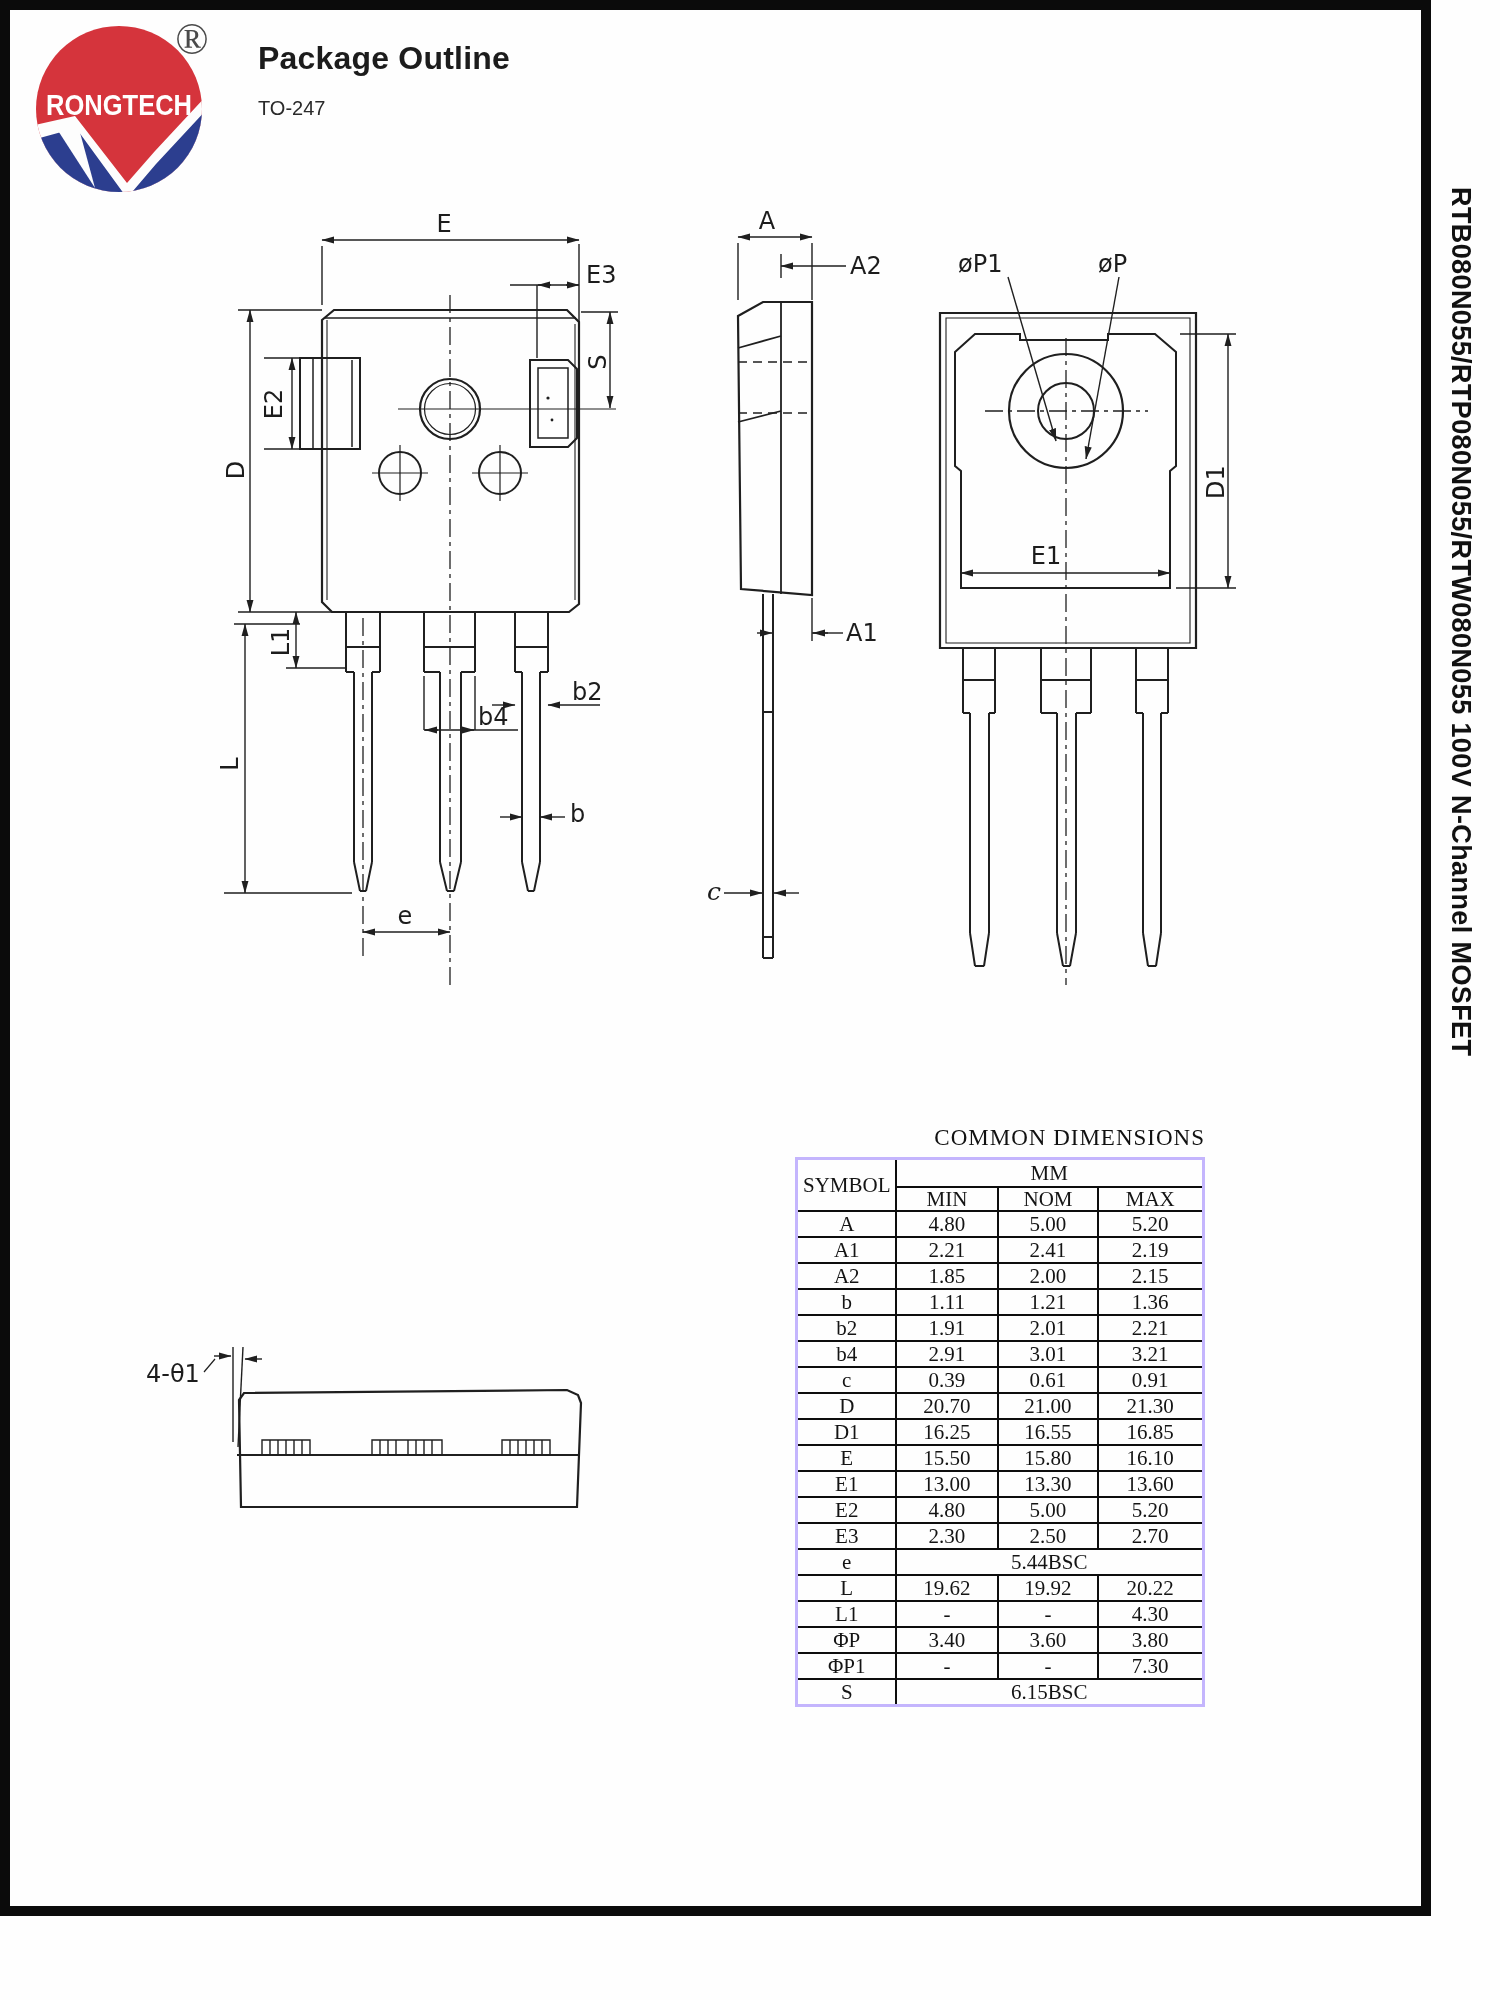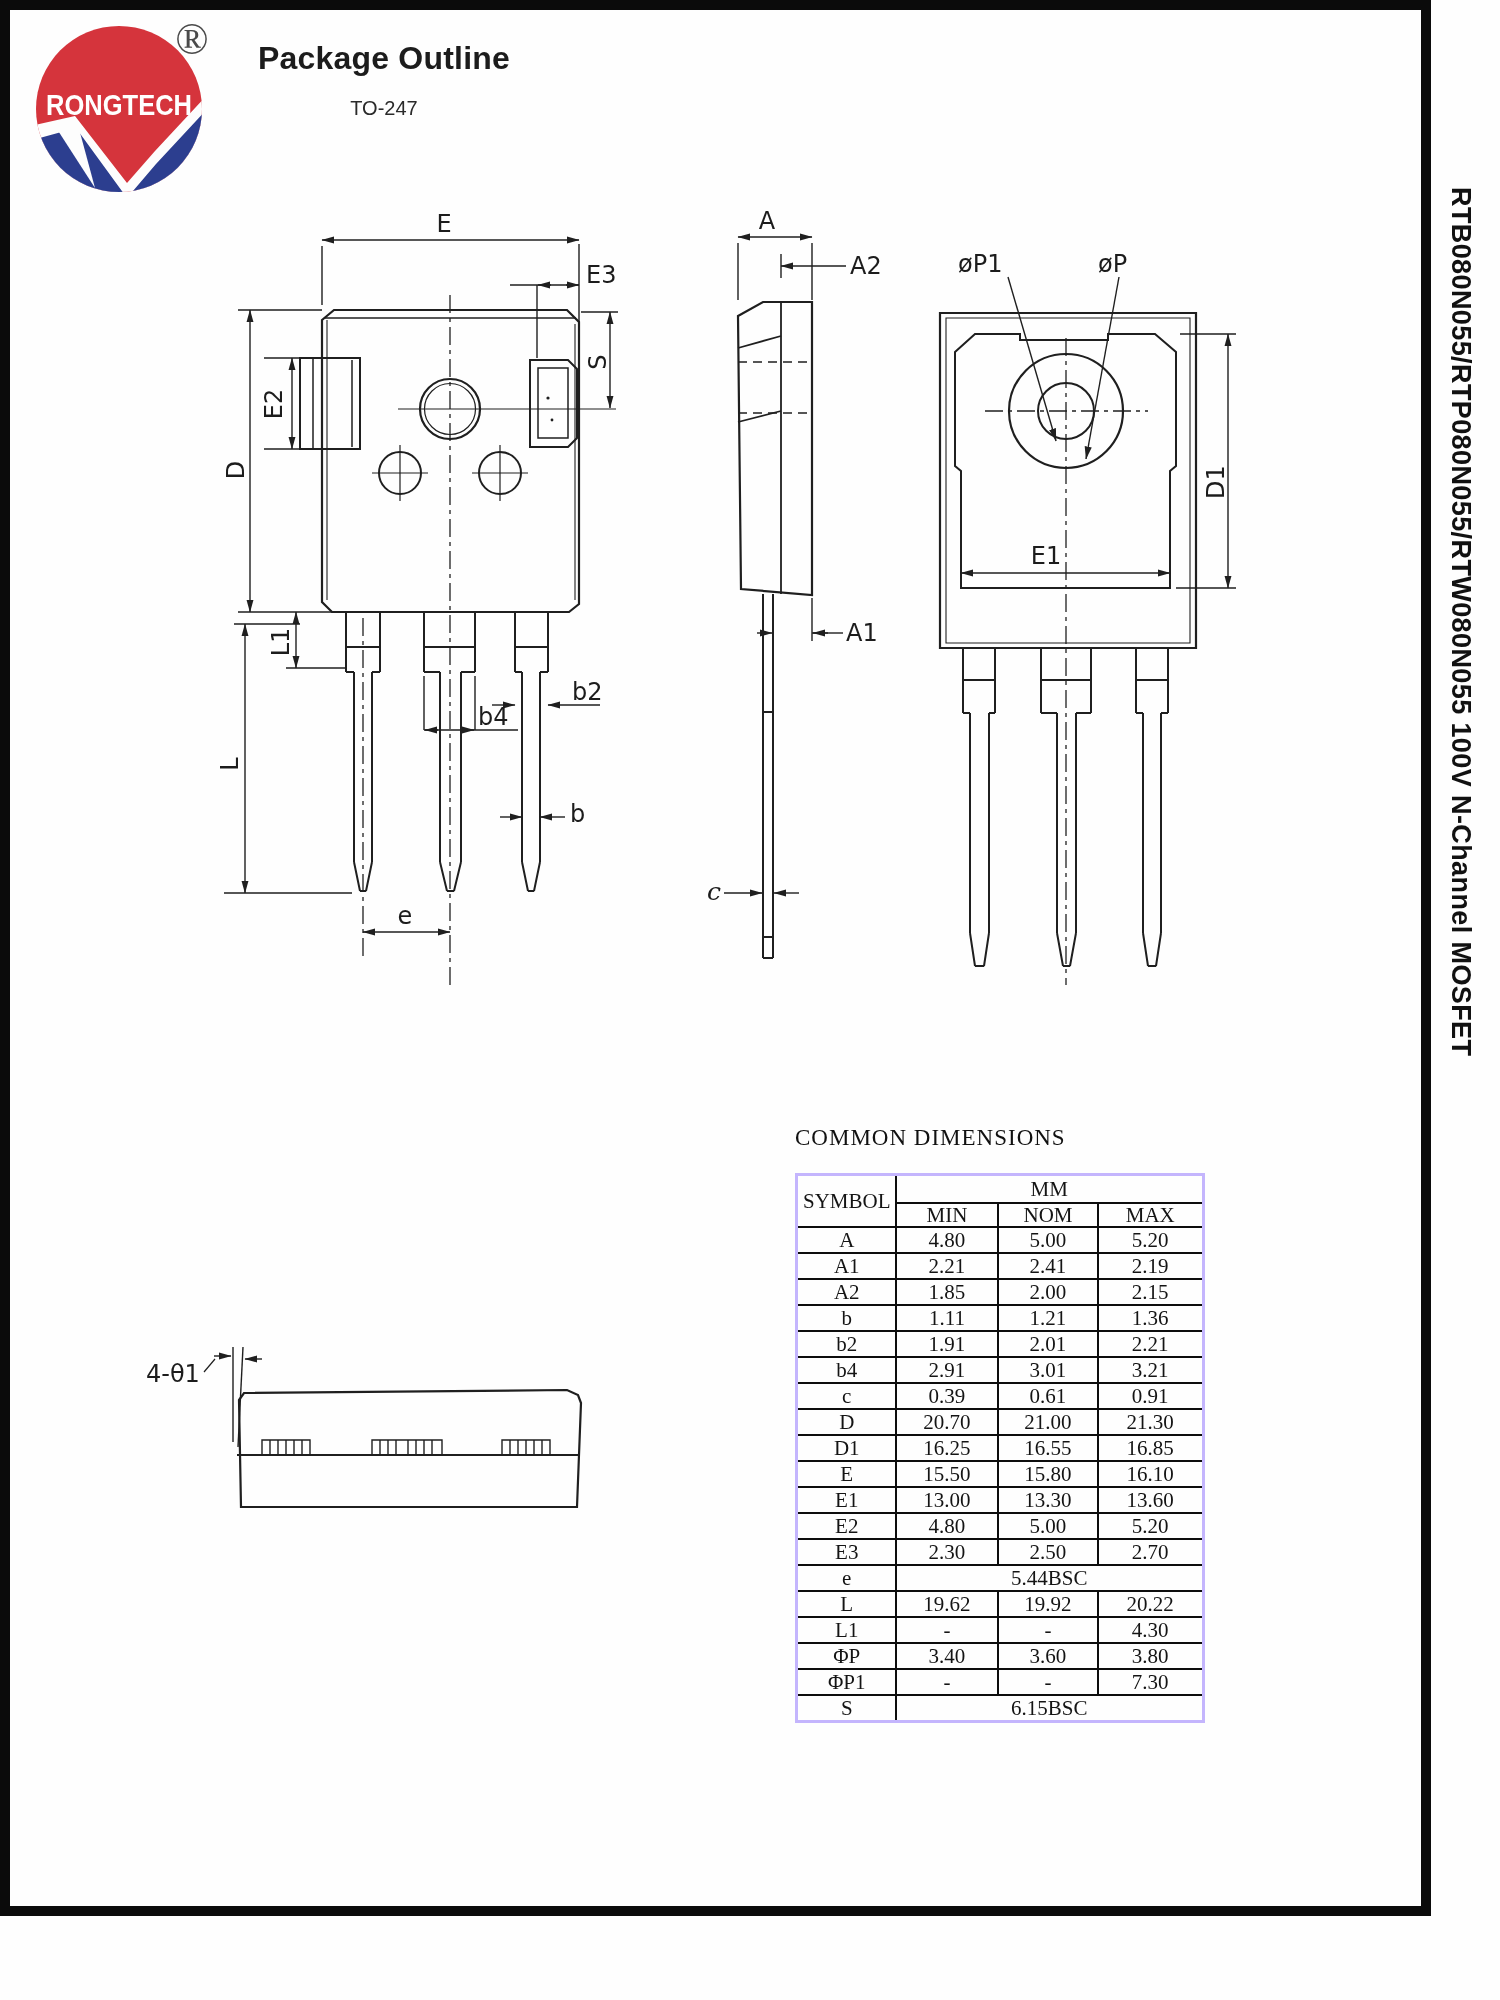--- a/index.html
+++ b/index.html
@@ -1,28 +1,28 @@
 <!DOCTYPE html>
 <html><head>
 <meta charset="utf-8">
 <style>
   html,body{margin:0;padding:0;background:#ffffff;}
   .page{position:relative;width:1500px;height:2000px;background:#fefefe;overflow:hidden;
         font-family:"Liberation Sans", sans-serif;color:#1a1a1a;}
   .frame{position:absolute;left:0;top:0;width:1431px;height:1916px;border:10px solid #0b0b0b;
          box-sizing:border-box;}
   .logo{position:absolute;left:30px;top:16px;width:200px;height:195px;}
-  .title-block{position:absolute;left:258px;top:40px;text-align:center;}
+  .title-block{position:absolute;left:258px;top:40px;}
   .page-title{font-size:32px;font-weight:bold;color:#1c1c1c;letter-spacing:0.2px;}
   .page-subtitle{font-size:20px;font-weight:400;color:#2a2a2a;margin-top:20px;}
   .side-note{position:absolute;left:1476px;top:187px;transform:rotate(90deg);transform-origin:0 0;
              white-space:nowrap;font-size:27px;font-weight:bold;color:#111;letter-spacing:0.4px;}
   .drawing-svg{position:absolute;left:0;top:0;}
   .dims{position:absolute;left:795px;top:1125px;width:410px;font-family:"Liberation Serif", serif;}
-  .dims-title{text-align:left;font-size:23px;letter-spacing:1px;color:#111;margin-bottom:22px;}
+  .dims-title{text-align:right;font-size:23px;letter-spacing:1px;color:#111;margin-bottom:6px;}
   .dims table{border-collapse:collapse;width:406px;table-layout:fixed;margin:0 auto;
               font-family:"Liberation Serif", serif;border:3px solid #c4b5fd;}
   .dims th,.dims td{border:2px solid #0d0d0d;text-align:center;vertical-align:middle;
               font-size:21px;font-weight:400;color:#141414;height:24px;padding:0;line-height:1.05;}
   .dims thead tr:first-child th{height:26px;}
   .dims thead tr:last-child th{height:22px;}
   .col-sym{width:99px;} .col-min{width:102px;} .col-nom{width:100px;} .col-max{width:105px;}
   .footer{position:absolute;left:33px;top:1924px;font-size:20.5px;line-height:25px;color:#161616;}
   .footer .l2{padding-left:8px;}
   .dimlbl{font-family:"DejaVu Sans", sans-serif;font-size:24px;fill:#1c1c1c;}

